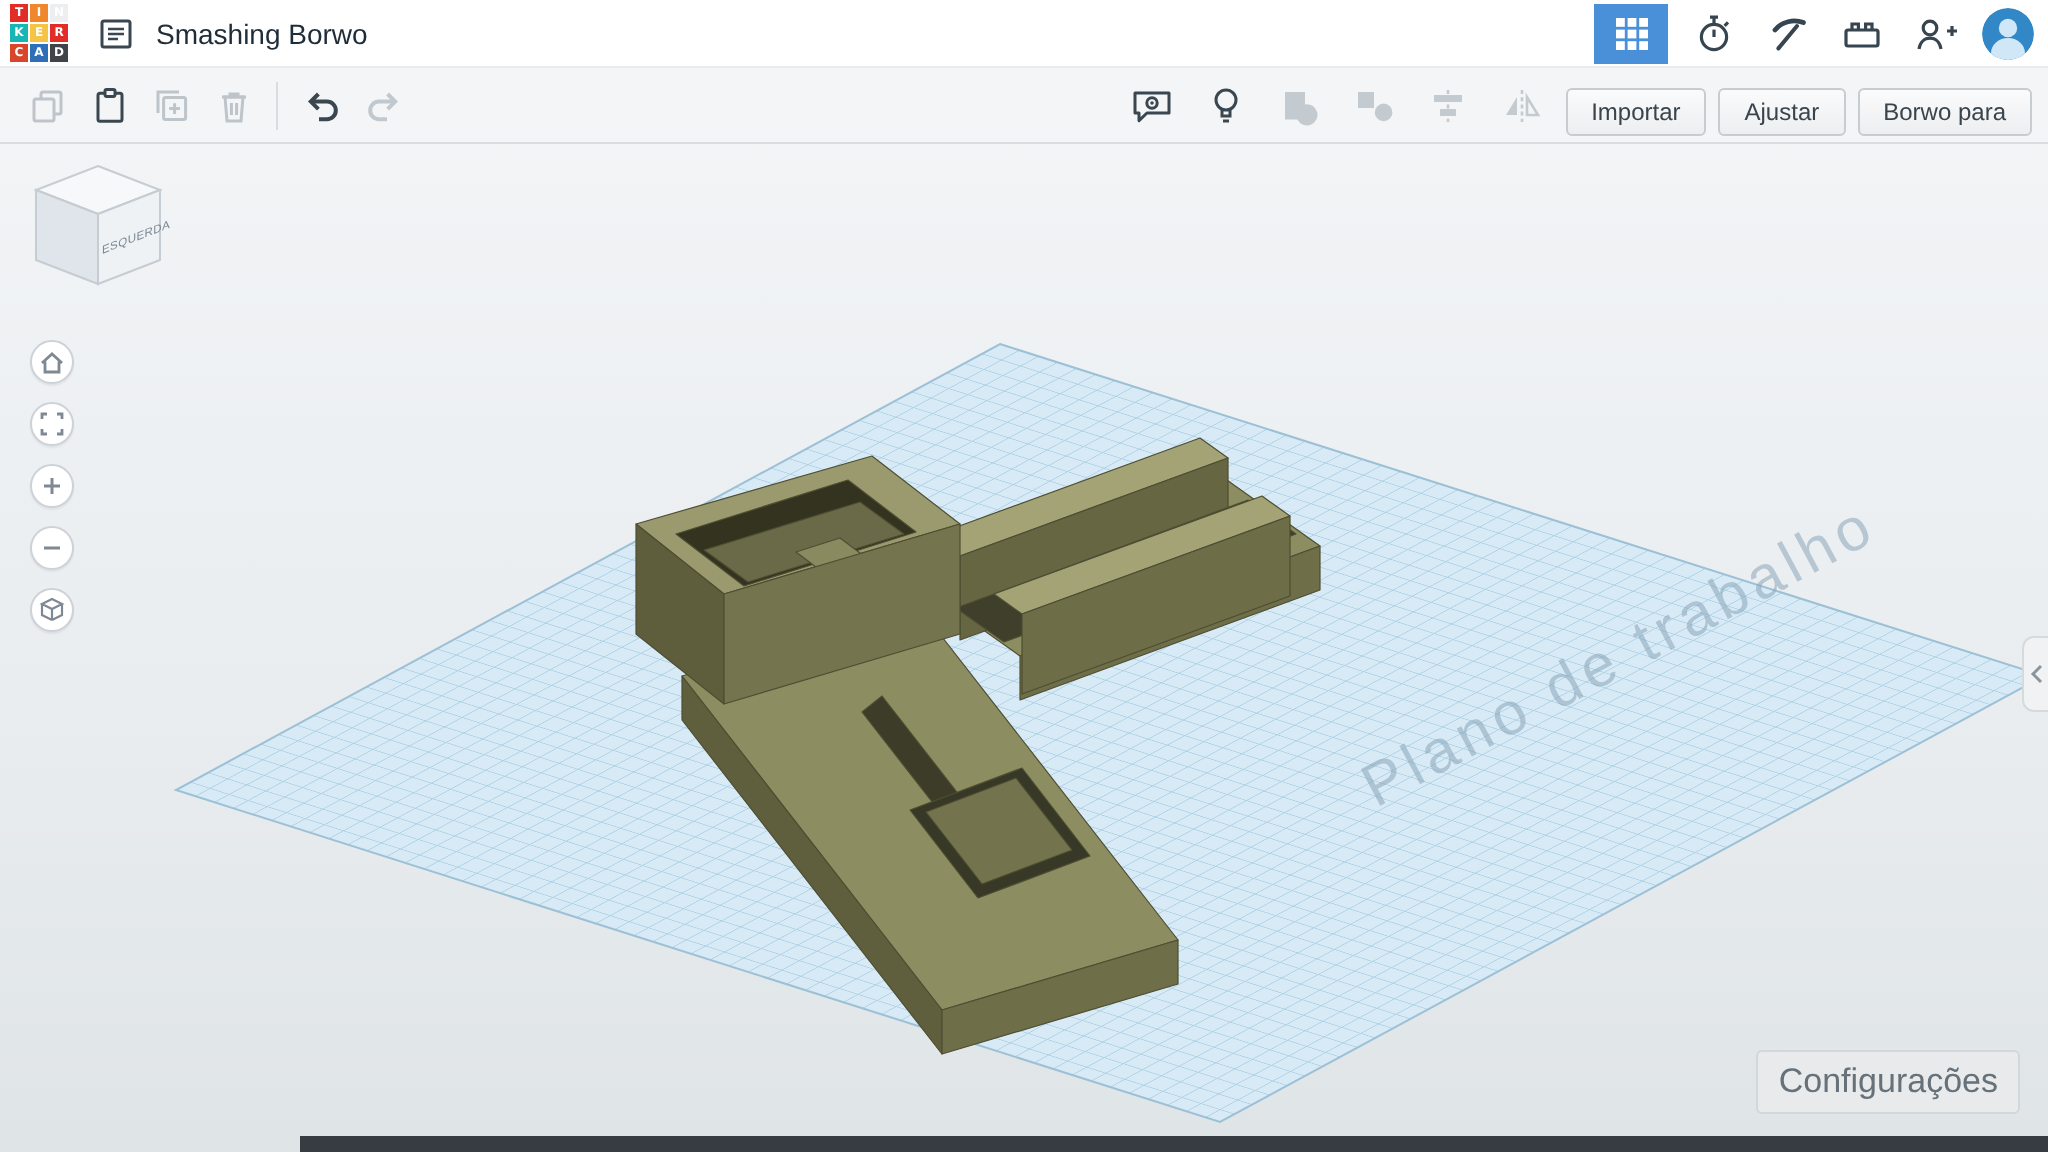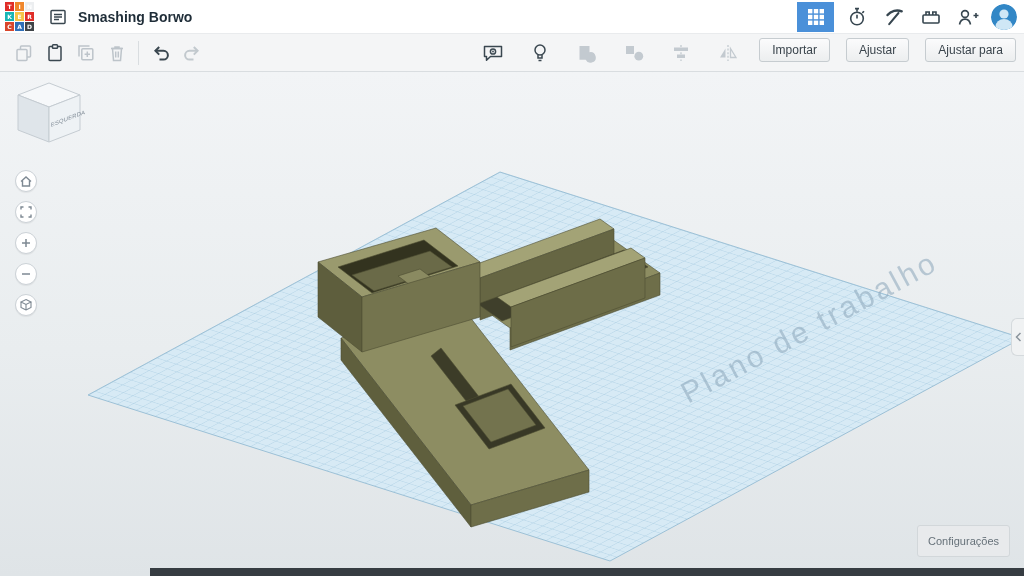--- a/index.html
+++ b/index.html
@@ -6,40 +6,40 @@
   html,body{width:1024px;height:576px;overflow:hidden;font-family:"Liberation Sans",sans-serif;background:#fff}
 
   
   .header{height:34px;background:#fff;display:flex;align-items:center;position:relative;z-index:10;border-bottom:1px solid #e9ebed}
   .logo{display:grid;grid-template-columns:repeat(3,9px);grid-auto-rows:9px;gap:1px;margin:0 10px 0 5px;cursor:pointer}
   .logo span{display:flex;align-items:center;justify-content:center;font-size:6px;font-weight:700;color:#fff;font-family:"DejaVu Sans",sans-serif}
   .t0{background:#e02d28}.t1{background:#f0872c}.t2{background:#eceef0;color:#5b6770}
   .t3{background:#18b5b5}.t4{background:#f6c445}.t5{background:#e02d28}
   .t6{background:#d8452b}.t7{background:#2e6fb8}.t8{background:#3f4448}
   .hdr-icon{width:28px;height:28px;display:flex;align-items:center;justify-content:center;cursor:pointer}
-  .title{font-size:14px;font-weight:700;color:#1f2d38;margin-left:6px}
+  .title{font-size:14px;font-weight:400;color:#1f2d38;margin-left:6px}
   .hdr-right{margin-left:auto;display:flex;align-items:center;gap:9px;padding-right:7px}
   .grid-btn{width:37px;height:30px;background:#4a90d9;display:flex;align-items:center;justify-content:center;cursor:pointer}
   .avatar{width:26px;height:26px;border-radius:50%;overflow:hidden;cursor:pointer}
 
   
   .toolbar{height:38px;background:#f4f5f6;border-bottom:1px solid #d9dde0;display:flex;align-items:center;padding:0 8px;position:relative;z-index:9}
   .tb-icon{width:31px;height:30px;display:flex;align-items:center;justify-content:center;cursor:pointer}
   .tb-sep{width:1px;height:24px;background:#d9dde0;margin:0 6px}
-  .tb-right{margin-left:auto;display:flex;align-items:flex-start;gap:16px}
+  .tb-right{margin-left:auto;display:flex;align-items:flex-end;gap:6px}
   .tb-btn{height:24px;padding:0 12px;font-size:12px;color:#3a444c;background:linear-gradient(#fbfbfc,#eceeef);border:1px solid #c6ccd0;border-radius:3px;display:flex;align-items:center;cursor:pointer;white-space:nowrap}
 
   
   .canvas{position:relative;height:504px;background:linear-gradient(180deg,#f2f4f6 0%,#e9edef 55%,#dfe4e7 100%);overflow:hidden}
   .scene{position:absolute;left:0;top:0;display:block}
   .viewcube{position:absolute;left:13px;top:8px;cursor:pointer}
   .navcol{position:absolute;left:15px;top:98px;display:flex;flex-direction:column;gap:9px}
   .nav-btn{width:22px;height:22px;border-radius:50%;background:#fff;border:1px solid #ccd2d7;display:flex;align-items:center;justify-content:center;cursor:pointer;box-shadow:0 1px 1px rgba(0,0,0,.06)}
   .collapse-tab{position:absolute;right:0;top:246px;width:13px;height:38px;background:#f0f2f3;border:1px solid #d5dadd;border-right:none;border-radius:6px 0 0 6px;display:flex;align-items:center;justify-content:center;cursor:pointer}
-  .settings-btn{position:absolute;right:14px;top:453px;height:32px;padding:0 10px;font-size:11px;color:#667179;background:#e8eaec;border:1px solid #d2d7da;border-radius:3px;display:flex;align-items:center;cursor:pointer}
+  .settings-btn{position:absolute;right:14px;top:453px;height:32px;padding:0 10px;font-size:17px;color:#667179;background:#e8eaec;border:1px solid #d2d7da;border-radius:3px;display:flex;align-items:center;cursor:pointer}
   .snap-row{position:absolute;right:10px;top:479px;display:flex;align-items:center;gap:7px}
   .snap-label{font-size:11px;color:#47525a}
   .snap-select{width:64px;height:18px;background:#fff;border:1px solid #c8cdd1;border-radius:2px;display:flex;align-items:center;justify-content:space-between;padding:0 5px;font-size:10px;color:#333;cursor:pointer}
   .caret{width:0;height:0;border-left:3.5px solid transparent;border-right:3.5px solid transparent;border-top:4px solid #555e66}
   .bottom-strip{position:absolute;left:150px;right:0;bottom:0;height:8px;background:#363c42}
 </style>
 </head>
 <body>
 
 <div class="header">
@@ -195,21 +195,21 @@
     </div>
     <div class="tb-icon">
       <svg width="22" height="20" viewBox="0 0 22 20">
           <path d="M11 2v16" stroke="#c3cad0" stroke-width="1.3" stroke-dasharray="2 1.6" fill="none"></path>
           <path d="M8.5 5.5v9L3 14.5z" fill="#c3cad0"></path>
           <path d="M13.5 5.5v9L19 14.5z" fill="none" stroke="#c3cad0" stroke-width="1.3"></path>
         </svg>
     </div>
     <div class="tb-btn">Importar</div>
     <div class="tb-btn">Ajustar</div>
-    <div class="tb-btn">Ajustar para</div>
+    <div class="tb-btn">Borwo para</div>
   </div>
 </div>
 
 <div class="canvas">
 
   <svg class="scene" width="1024" height="504">
     <defs>
       <pattern id="gridpat" width="10" height="10" patternUnits="userSpaceOnUse" patternTransform="matrix(0.9529 0.3030 -0.8794 0.4760 500 100)">
         <rect width="10" height="10" fill="#d7eaf5"></rect>
         <path d="M10 0H0V10" fill="none" stroke="#abcfe3" stroke-width="1"></path>

